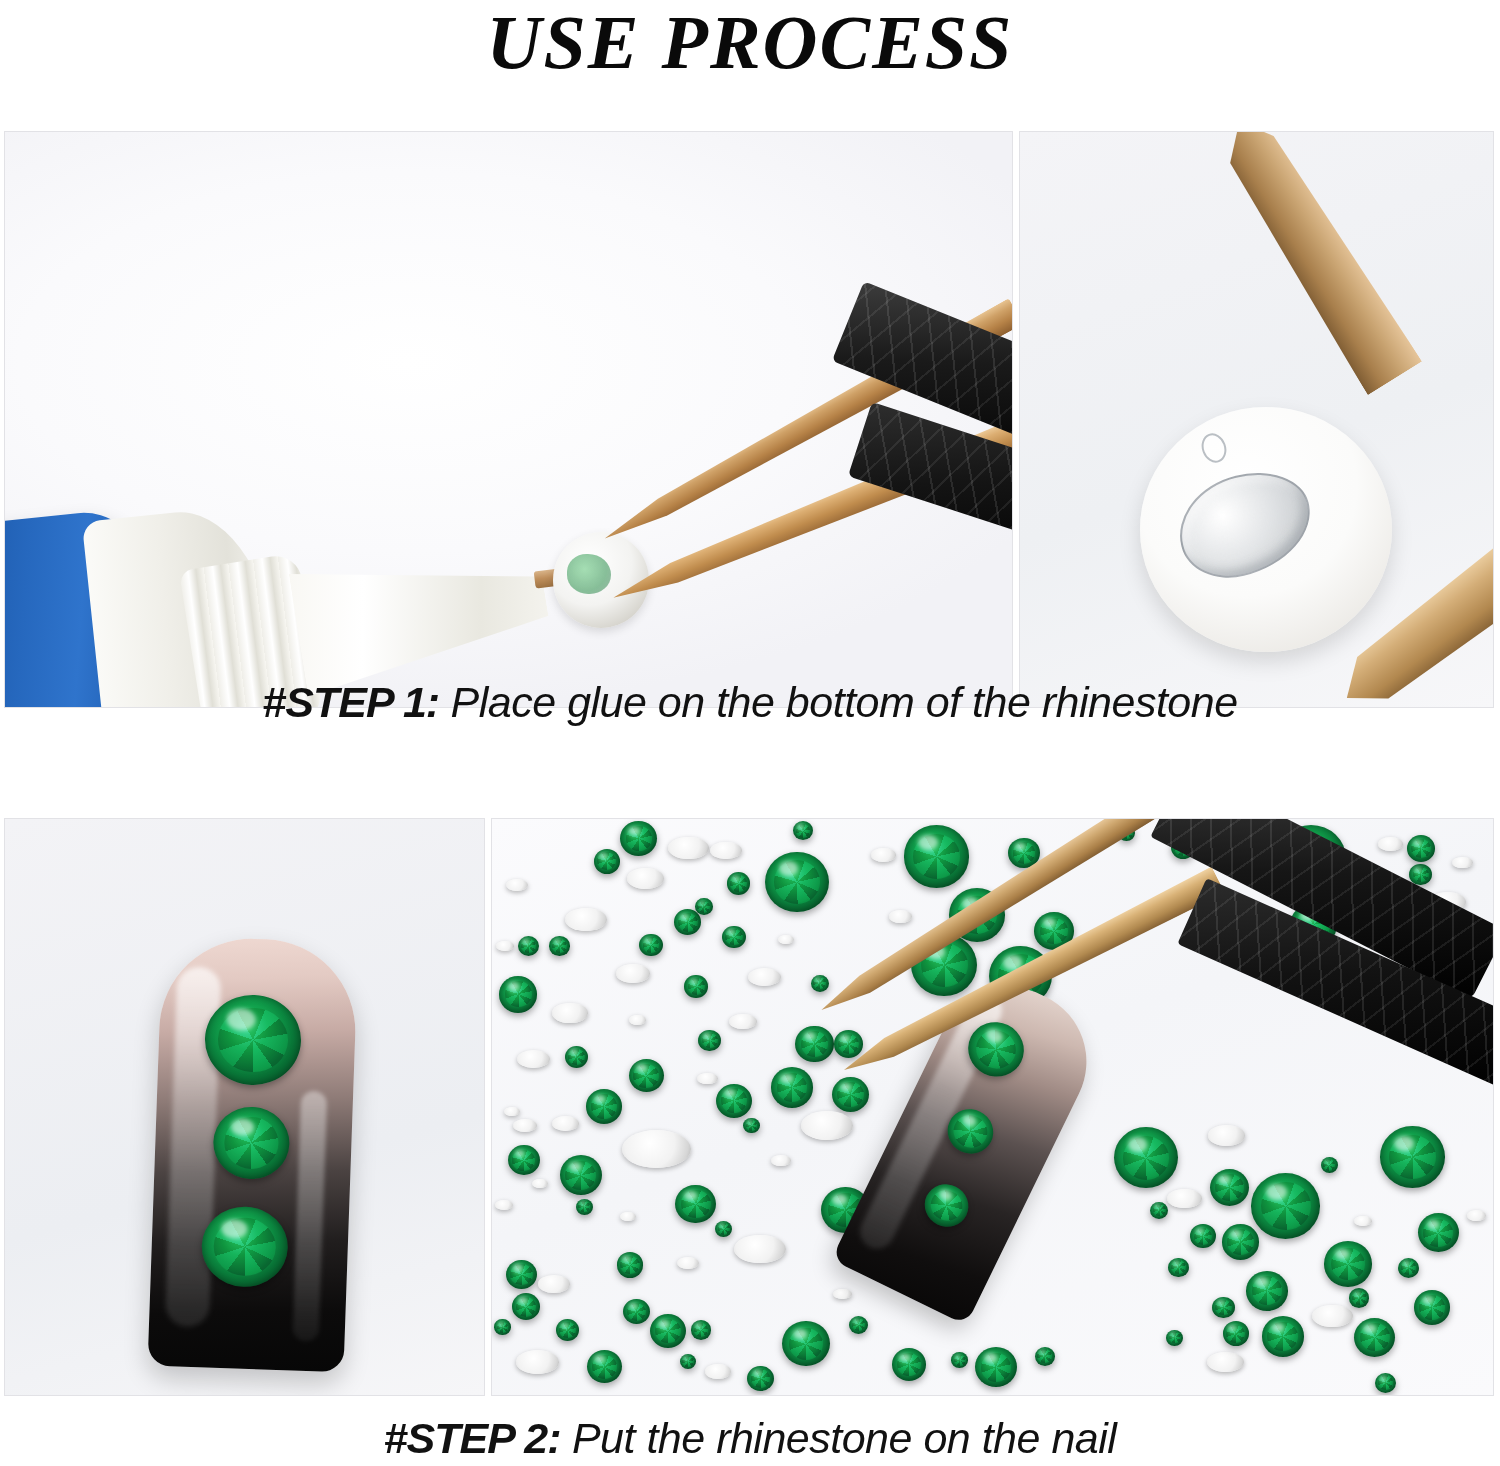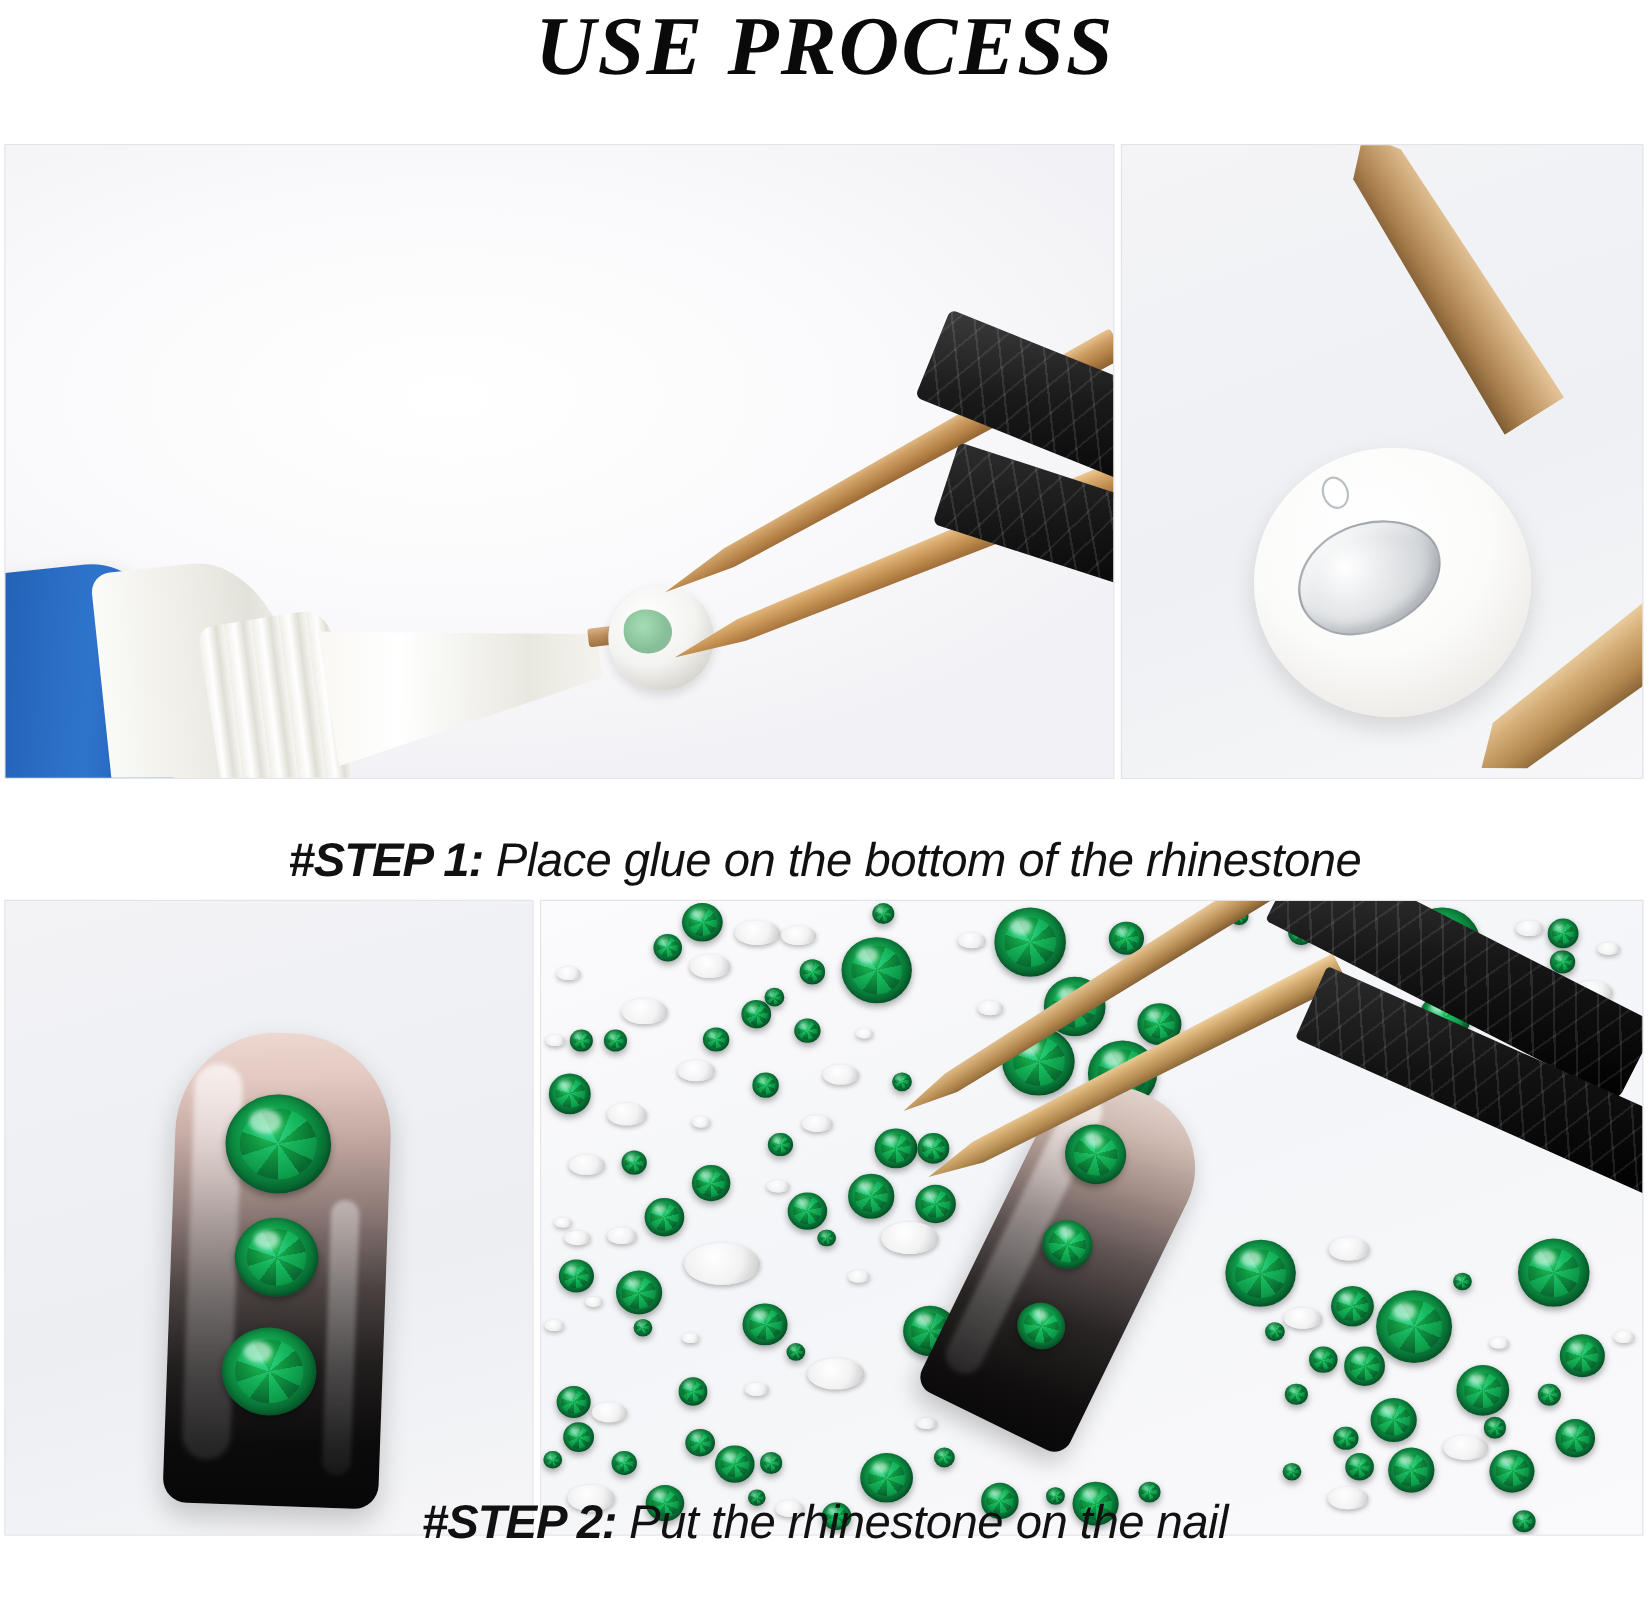--- a/index.html
+++ b/index.html
@@ -60,22 +60,22 @@
     left: 0; width: 1500px;
     text-align: center;
     font-family: "Liberation Sans", sans-serif;
     font-style: italic;
     font-size: 43px;
     color: #111111;
     white-space: nowrap;
     letter-spacing: -0.5px;
     user-select: none;
   }
-  #caption1 { top: 758px; }
-  #caption2 { top: 1360px; }
+  #caption1 { top: 678px; }
+  #caption2 { top: 1414px; }
   .caption .lead {
     font-weight: bold;
     letter-spacing: -1px;
   }
 
   
   .glue-bg {
     position: absolute; inset: 0;
     background:
       radial-gradient(ellipse 70% 60% at 40% 40%, #ffffff 0%, #fafafc 55%, #f2f2f6 100%);

